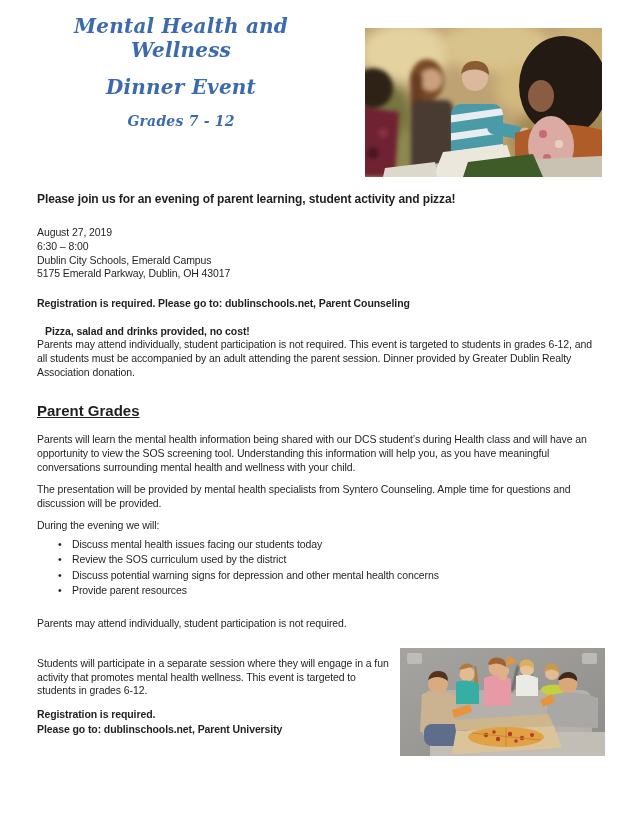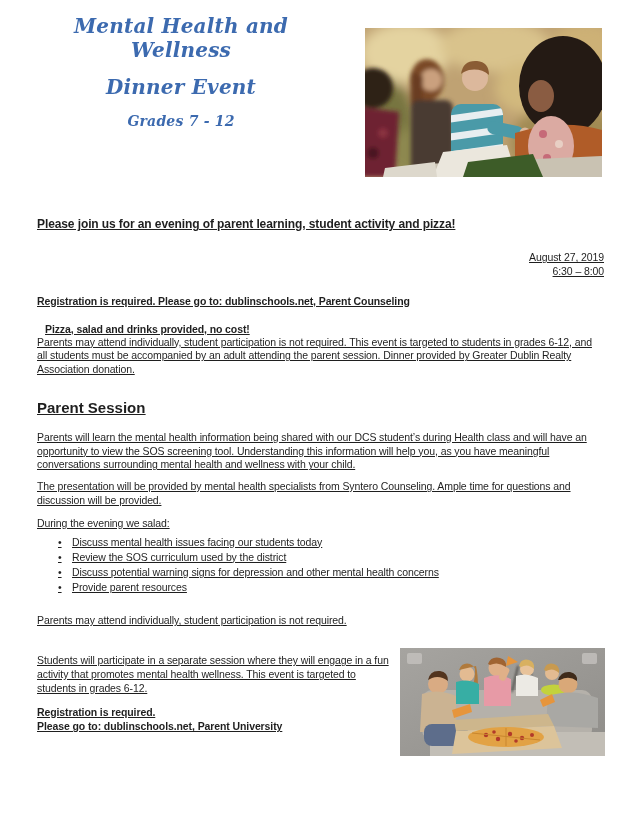--- a/index.html
+++ b/index.html
@@ -32,34 +32,33 @@
   }
   .photo-bottom {
     position: absolute; left: 400px; top: 648px;
     width: 205px; height: 108px; overflow: hidden;
   }
   .photo-top svg, .photo-bottom svg { display: block; width: 100%; height: 100%; }
 
   
   .content {
     position: absolute;
-    left: 37px; top: 217px; width: 567px;
+    left: 37px; top: 192px; width: 567px;
     font-size: 10.5px;
     line-height: 13.8px;
     letter-spacing: -0.1px;
-    text-decoration: underline;
   }
   .intro {
     font-weight: bold;
     font-size: 12px;
     line-height: 15px;
     margin-bottom: 19px;
   }
   .details-block { margin-bottom: 15px; }
-  .details-block div { line-height: 13.8px; text-align: right; }
+  .details-block div { line-height: 13.8px; }
   .reg-line { font-weight: bold; margin-bottom: 14px; line-height: 14px; }
   .pizza-heading { font-weight: bold; line-height: 14px; padding-left: 8px; }
   .pizza-paragraph { margin-bottom: 24px; }
 
   .session-heading {
     font-size: 15px;
     font-weight: bold;
     text-decoration: underline;
     margin-bottom: 15px;
     letter-spacing: 0;
@@ -159,32 +158,34 @@
   </svg>
 </div>
 
 <div class="content">
 
   <p class="intro">Please join us for an evening of parent learning, student activity and pizza!</p>
 
   <div class="details-block">
     <div>August 27, 2019</div>
     <div>6:30 – 8:00</div>
+    <div>Dublin City Schools, Emerald Campus</div>
+    <div>5175 Emerald Parkway, Dublin, OH 43017</div>
   </div>
 
   <p class="reg-line">Registration is required.  Please go to: dublinschools.net, Parent Counseling</p>
 
   <p class="pizza-heading">Pizza, salad and drinks provided, no cost!</p>
   <p class="pizza-paragraph">Parents may attend individually, student participation is not required. This event is targeted to students in grades 6-12, and all students must be accompanied by an adult attending the parent session. Dinner provided by Greater Dublin Realty Association donation.</p>
 
-  <h2 class="session-heading">Parent Session</h2>
+  <h2 class="session-heading">Parent Grades</h2>
 
   <p class="parent-p1">Parents will learn the mental health information being shared with our DCS student’s during Health class and will have an opportunity to view the SOS screening tool.  Understanding this information will help you, as you have meaningful conversations surrounding mental health and wellness with your child.</p>
   <p class="parent-p2">The presentation will be provided by mental health specialists from Syntero Counseling.  Ample time for questions and discussion will be provided.</p>
-  <p class="list-intro">During the evening we salad:</p>
+  <p class="list-intro">During the evening we will:</p>
 
   <ul class="bullet-list">
     <li class="bullet-item">
       <span class="bullet-dot"></span>
       <span>Discuss mental health issues facing our students today</span>
     </li>
     <li class="bullet-item">
       <span class="bullet-dot"></span>
       <span>Review the SOS curriculum used by the district</span>
     </li>

